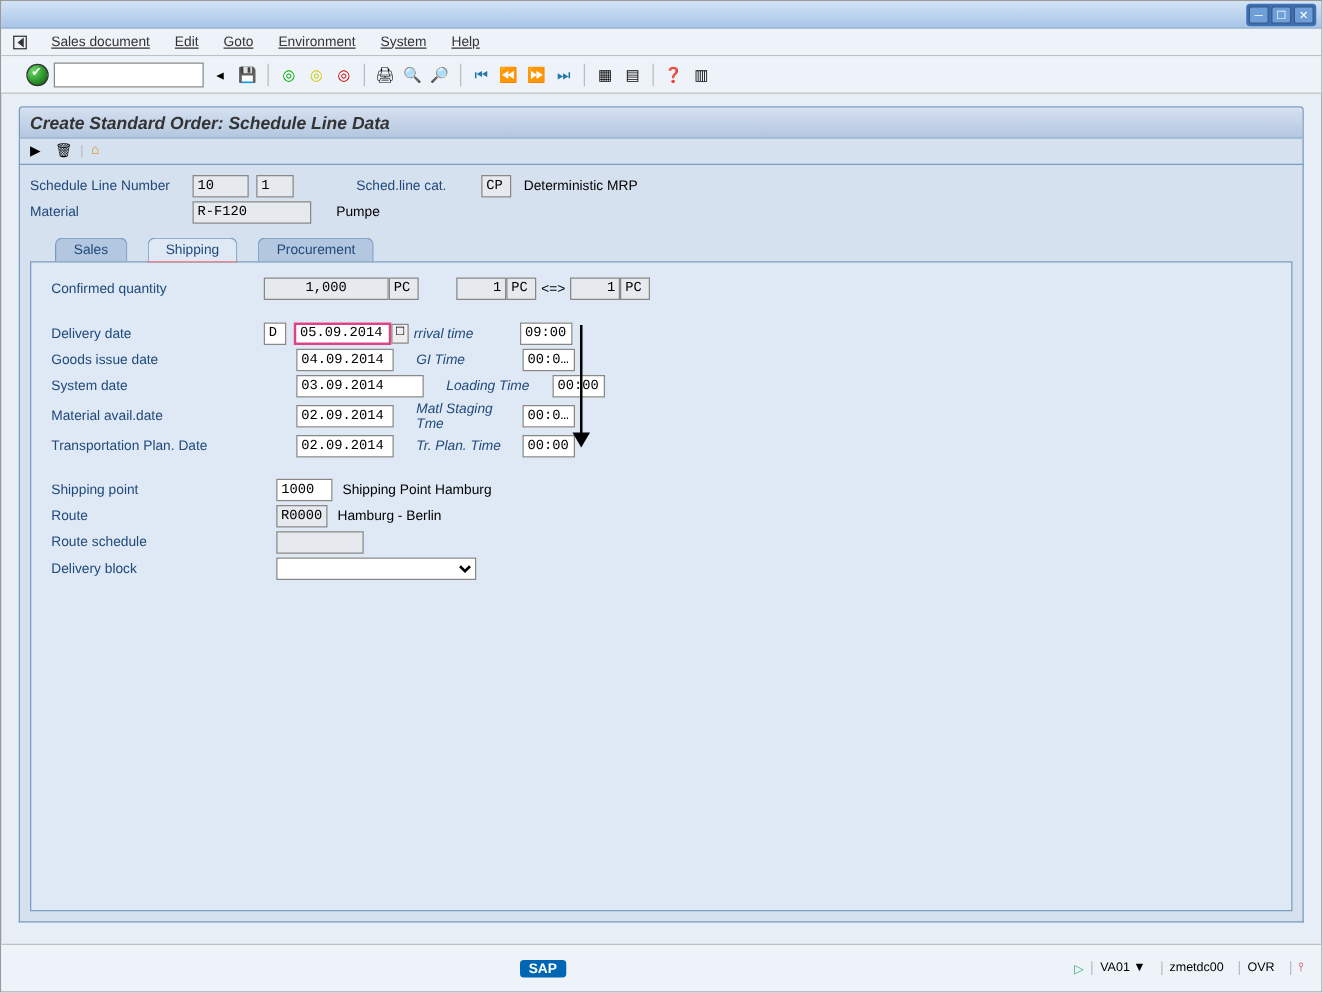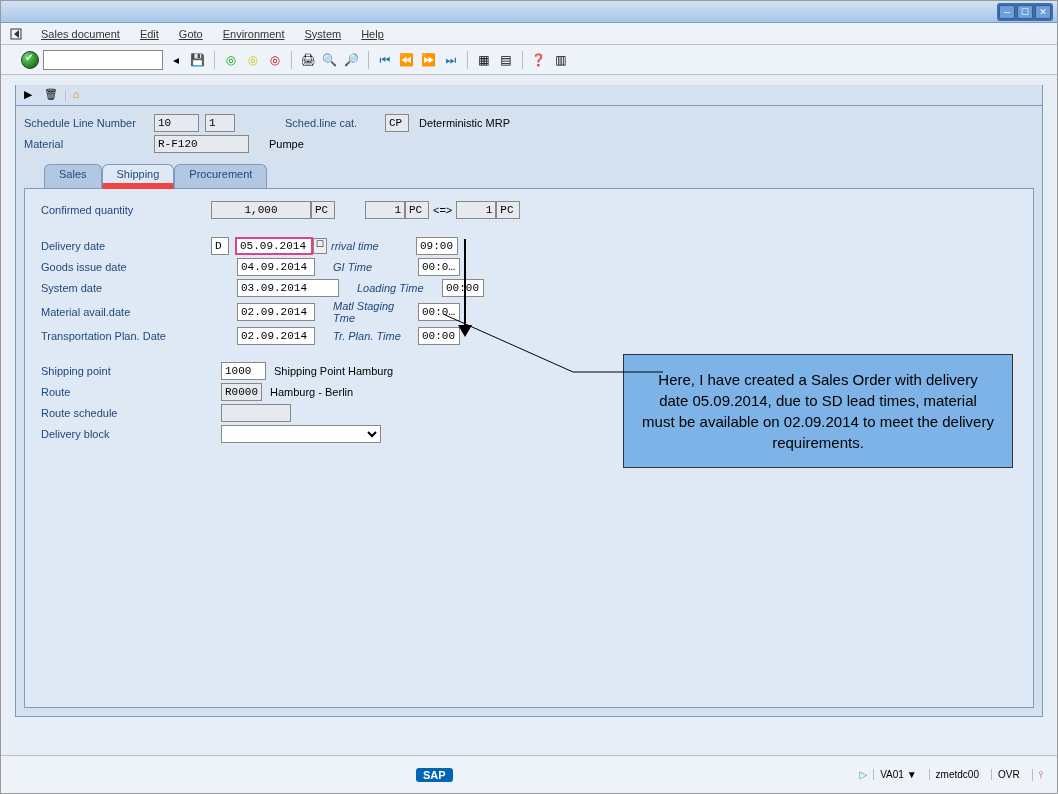--- a/index.html
+++ b/index.html
@@ -182,30 +182,30 @@
   .tabs {
     display: flex;
     margin-left: 20px;
   }
   .tab {
     padding: 3px 14px;
     background: #b3c7e0;
     border: 1px solid #7a9cc0;
     border-bottom: none;
     border-radius: 6px 6px 0 0;
-    margin-right: 0;
+    margin-right: 16px;
     cursor: pointer;
     color: #204a7a;
     position: relative;
     top: 1px;
   }
   .tab.active {
     background: #dfe9f5;
     z-index: 2;
-    border-bottom: 6px solid #ef4444;
+    border-bottom: 1px solid #ef4444;
   }
   .tab-body {
     background: #dfe9f5;
     border: 1px solid #7a9cc0;
     min-height: 520px;
     padding: 12px 16px;
     position: relative;
   }
   .arrow-down {
     position: absolute;
@@ -308,20 +308,21 @@
     <span class="tb-icon" style="color:#27a">⏭</span>
     <span class="tb-sep"></span>
     <span class="tb-icon">▦</span>
     <span class="tb-icon">▤</span>
     <span class="tb-sep"></span>
     <span class="tb-icon" style="color:#c90">❓</span>
     <span class="tb-icon">▥</span>
   </div>
 
   <div class="content">
+    <div class="page-title">Create Standard Order: Schedule Line Data</div>
     <div class="sub-toolbar">
       <span class="sub-tb-icon">▶</span>
       <span class="sub-tb-icon">🗑</span>
       <span style="color:#bbb">|</span>
       <span class="sub-tb-icon" style="color:#d80">⌂</span>
     </div>
 
     <div class="header-fields">
       <div class="field-row">
         <span class="field-label">Schedule Line Number</span>
@@ -431,27 +432,20 @@
           <div class="field-row">
             <span style="width:180px;color:#204a7a">Delivery block</span>
             <select class="field-input" style="width:160px"><option></option></select>
           </div>
 
           <svg class="arrow-down" width="20" height="100">
             <line x1="10" y1="0" x2="10" y2="88" stroke="#000" stroke-width="2"></line>
             <polygon points="3,86 17,86 10,98" fill="#000"></polygon>
           </svg>
 
-          <div class="callout">
-            <svg width="390" height="60" style="position:absolute;top:-40px;left:-180px">
-              <line x1="0" y1="0" x2="130" y2="58" stroke="#000" stroke-width="1"></line>
-              <line x1="130" y1="58" x2="220" y2="58" stroke="#000" stroke-width="1"></line>
-            </svg>
-            <div class="callout-box">Here, I have created a Sales Order with delivery date 05.09.2014, due to SD lead times, material must be available on 02.09.2014 to meet the delivery requirements.</div>
-          </div>
 
         </div>
       </div>
     </div>
   </div>
 
   <div class="status-bar">
     <span></span>
     <span class="sap-logo">SAP</span>
     <div class="status-right">

